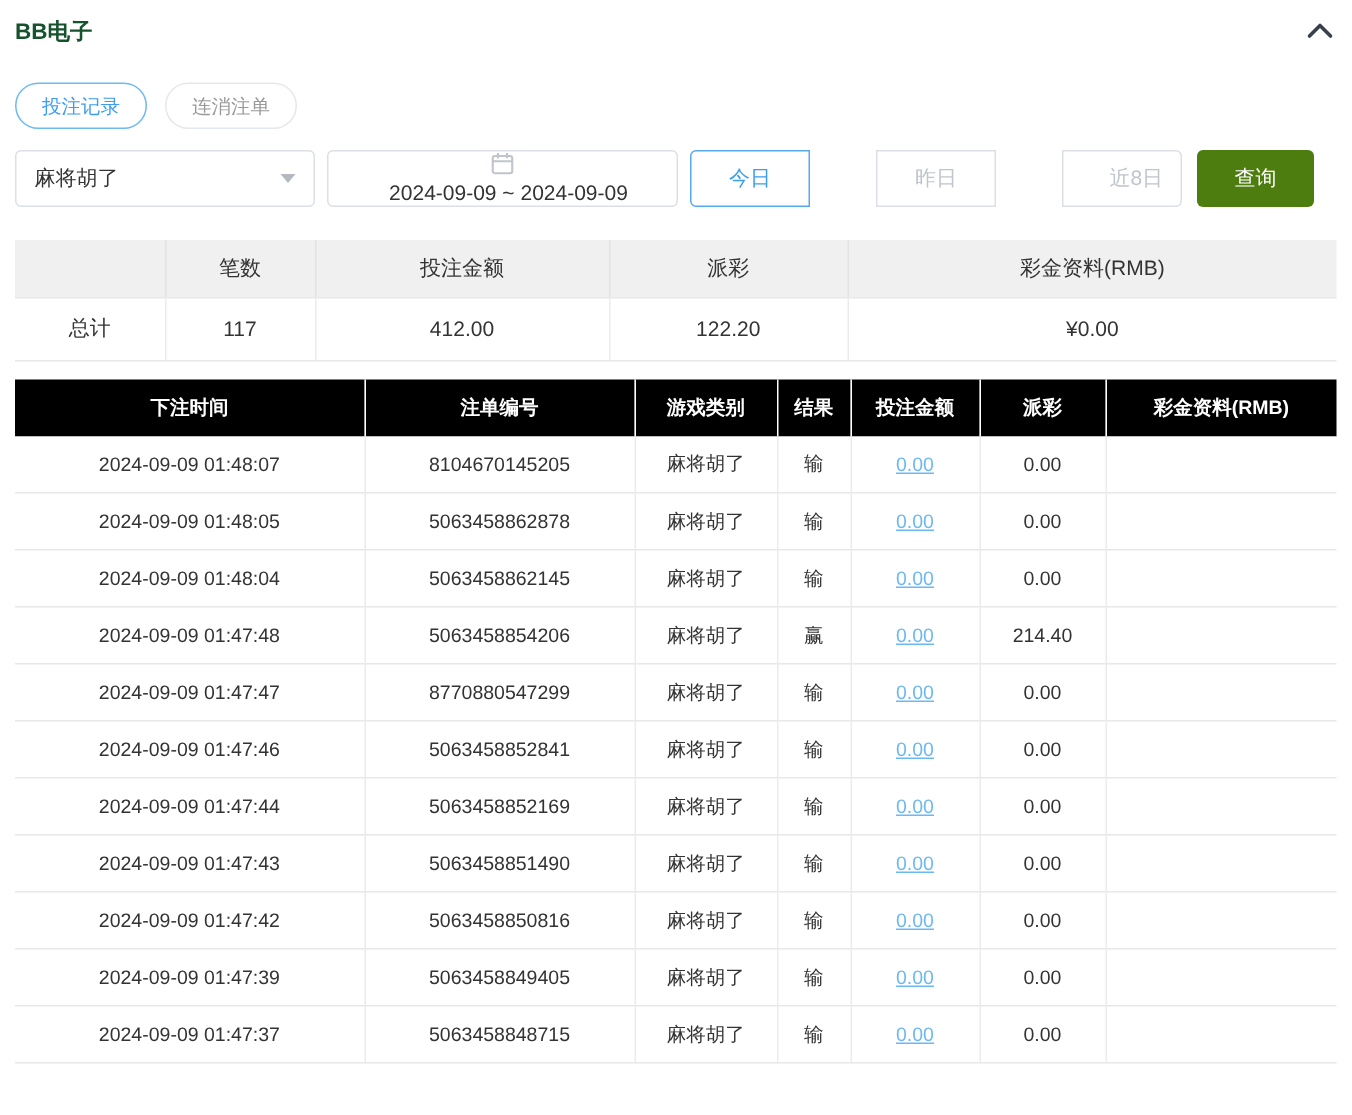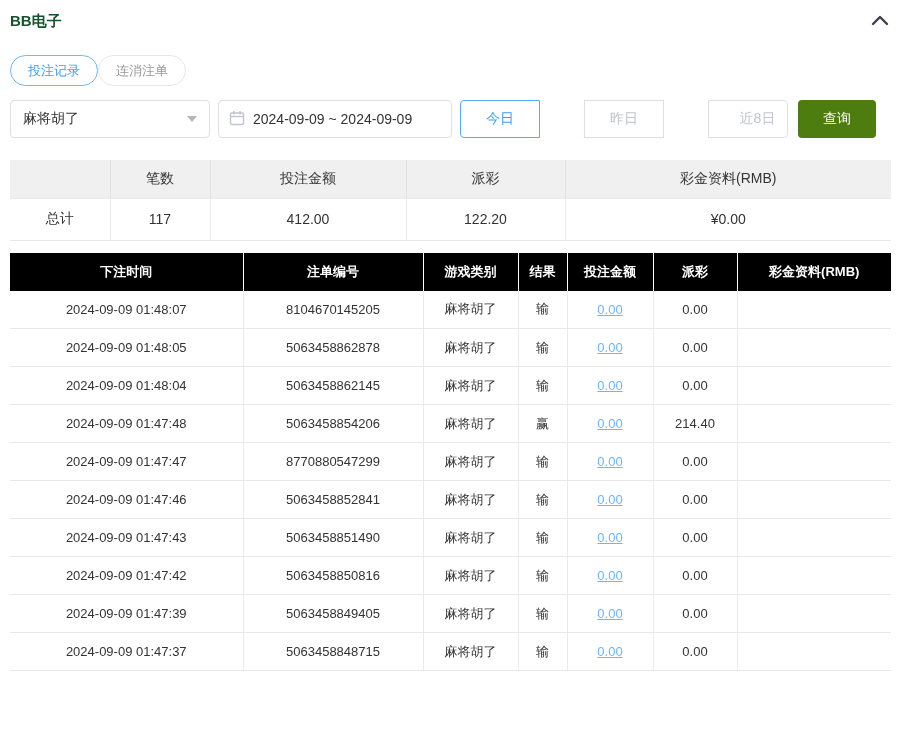--- a/index.html
+++ b/index.html
@@ -6,34 +6,34 @@
   html,body { width:901px; height:743px; overflow:hidden; background:#fff;
     font-family:"Liberation Sans","DejaVu Sans",sans-serif; color:#333; }
   .page { padding:8px 10px 0 10px; }
 
   
   .panel-head { display:flex; justify-content:space-between; align-items:center; height:26px; }
   .panel-title { font-size:15px; font-weight:bold; color:#14532d; }
   .collapse-btn { width:22px; height:22px; display:flex; align-items:center; justify-content:center; cursor:pointer; background:none; border:none; }
 
   
-  .tabs { margin-top:21px; display:flex; }
+  .tabs { margin-top:21px; display:flex; gap:12px; }
   .tab { height:31px; padding:0 17px; border-radius:16px; background:#fff; font-size:13px;
     display:flex; align-items:center; cursor:pointer; border:1px solid #e4e7ed; color:#999; }
   .tab.active { border-color:#6db9f2; color:#3d9df0; }
 
   
   .filters { margin-top:14px; display:flex; align-items:center; }
   .select-box { width:200px; height:38px; border:1px solid #dcdfe6; border-radius:4px;
     display:flex; align-items:center; padding:0 12px; font-size:14px; color:#333; cursor:pointer; background:#fff; }
   .select-box .sel-text { flex:1; }
   .caret-down { width:0; height:0; border-left:5px solid transparent; border-right:5px solid transparent;
     border-top:6px solid #b4b8bf; }
   .date-box { margin-left:8px; width:234px; height:38px; border:1px solid #dcdfe6; border-radius:4px;
-    display:flex; align-items:center; padding:0 10px; font-size:14px; color:#333; cursor:pointer; background:#fff; }
+    display:flex; align-items:center; padding:0 10px; font-size:14px; color:#333; cursor:pointer; background:#fff;flex-direction:column; }
   .date-box .date-text { margin-left:8px; white-space:nowrap; }
   .btn-group { display:flex; margin-left:8px;gap:45px; }
   .qbtn { width:80px; height:38px; background:#fff; border:1px solid #dcdfe6; font-size:14px;
     color:#c0c4cc; cursor:pointer; margin-left:-1px; position:relative; }
   .qbtn:first-child { margin-left:0; border-radius:4px 0 0 4px; }
   .qbtn:last-child { border-radius:0 4px 4px 0;padding-left:19px; }
   .qbtn.active { border-color:#56aaf0; color:#3d9df0; z-index:2; border-radius:4px 0 0 4px; }
   .search-btn { margin-left:10px; width:78px; height:38px; border:none; border-radius:4px;
     background:#4d7c0f; color:#fff; font-size:14px; cursor:pointer; }
 
@@ -202,20 +202,29 @@
         <tr>
           <td>2024-09-09 01:47:46</td>
           <td>5063458852841</td>
           <td>麻将胡了</td>
           <td>输</td>
           <td><a class="bet-link">0.00</a></td>
           <td>0.00</td>
           <td></td>
         </tr>
         <tr>
+          <td>2024-09-09 01:47:44</td>
+          <td>5063458852169</td>
+          <td>麻将胡了</td>
+          <td>输</td>
+          <td><a class="bet-link">0.00</a></td>
+          <td>0.00</td>
+          <td></td>
+        </tr>
+        <tr>
           <td>2024-09-09 01:47:43</td>
           <td>5063458851490</td>
           <td>麻将胡了</td>
           <td>输</td>
           <td><a class="bet-link">0.00</a></td>
           <td>0.00</td>
           <td></td>
         </tr>
         <tr>
           <td>2024-09-09 01:47:42</td>

